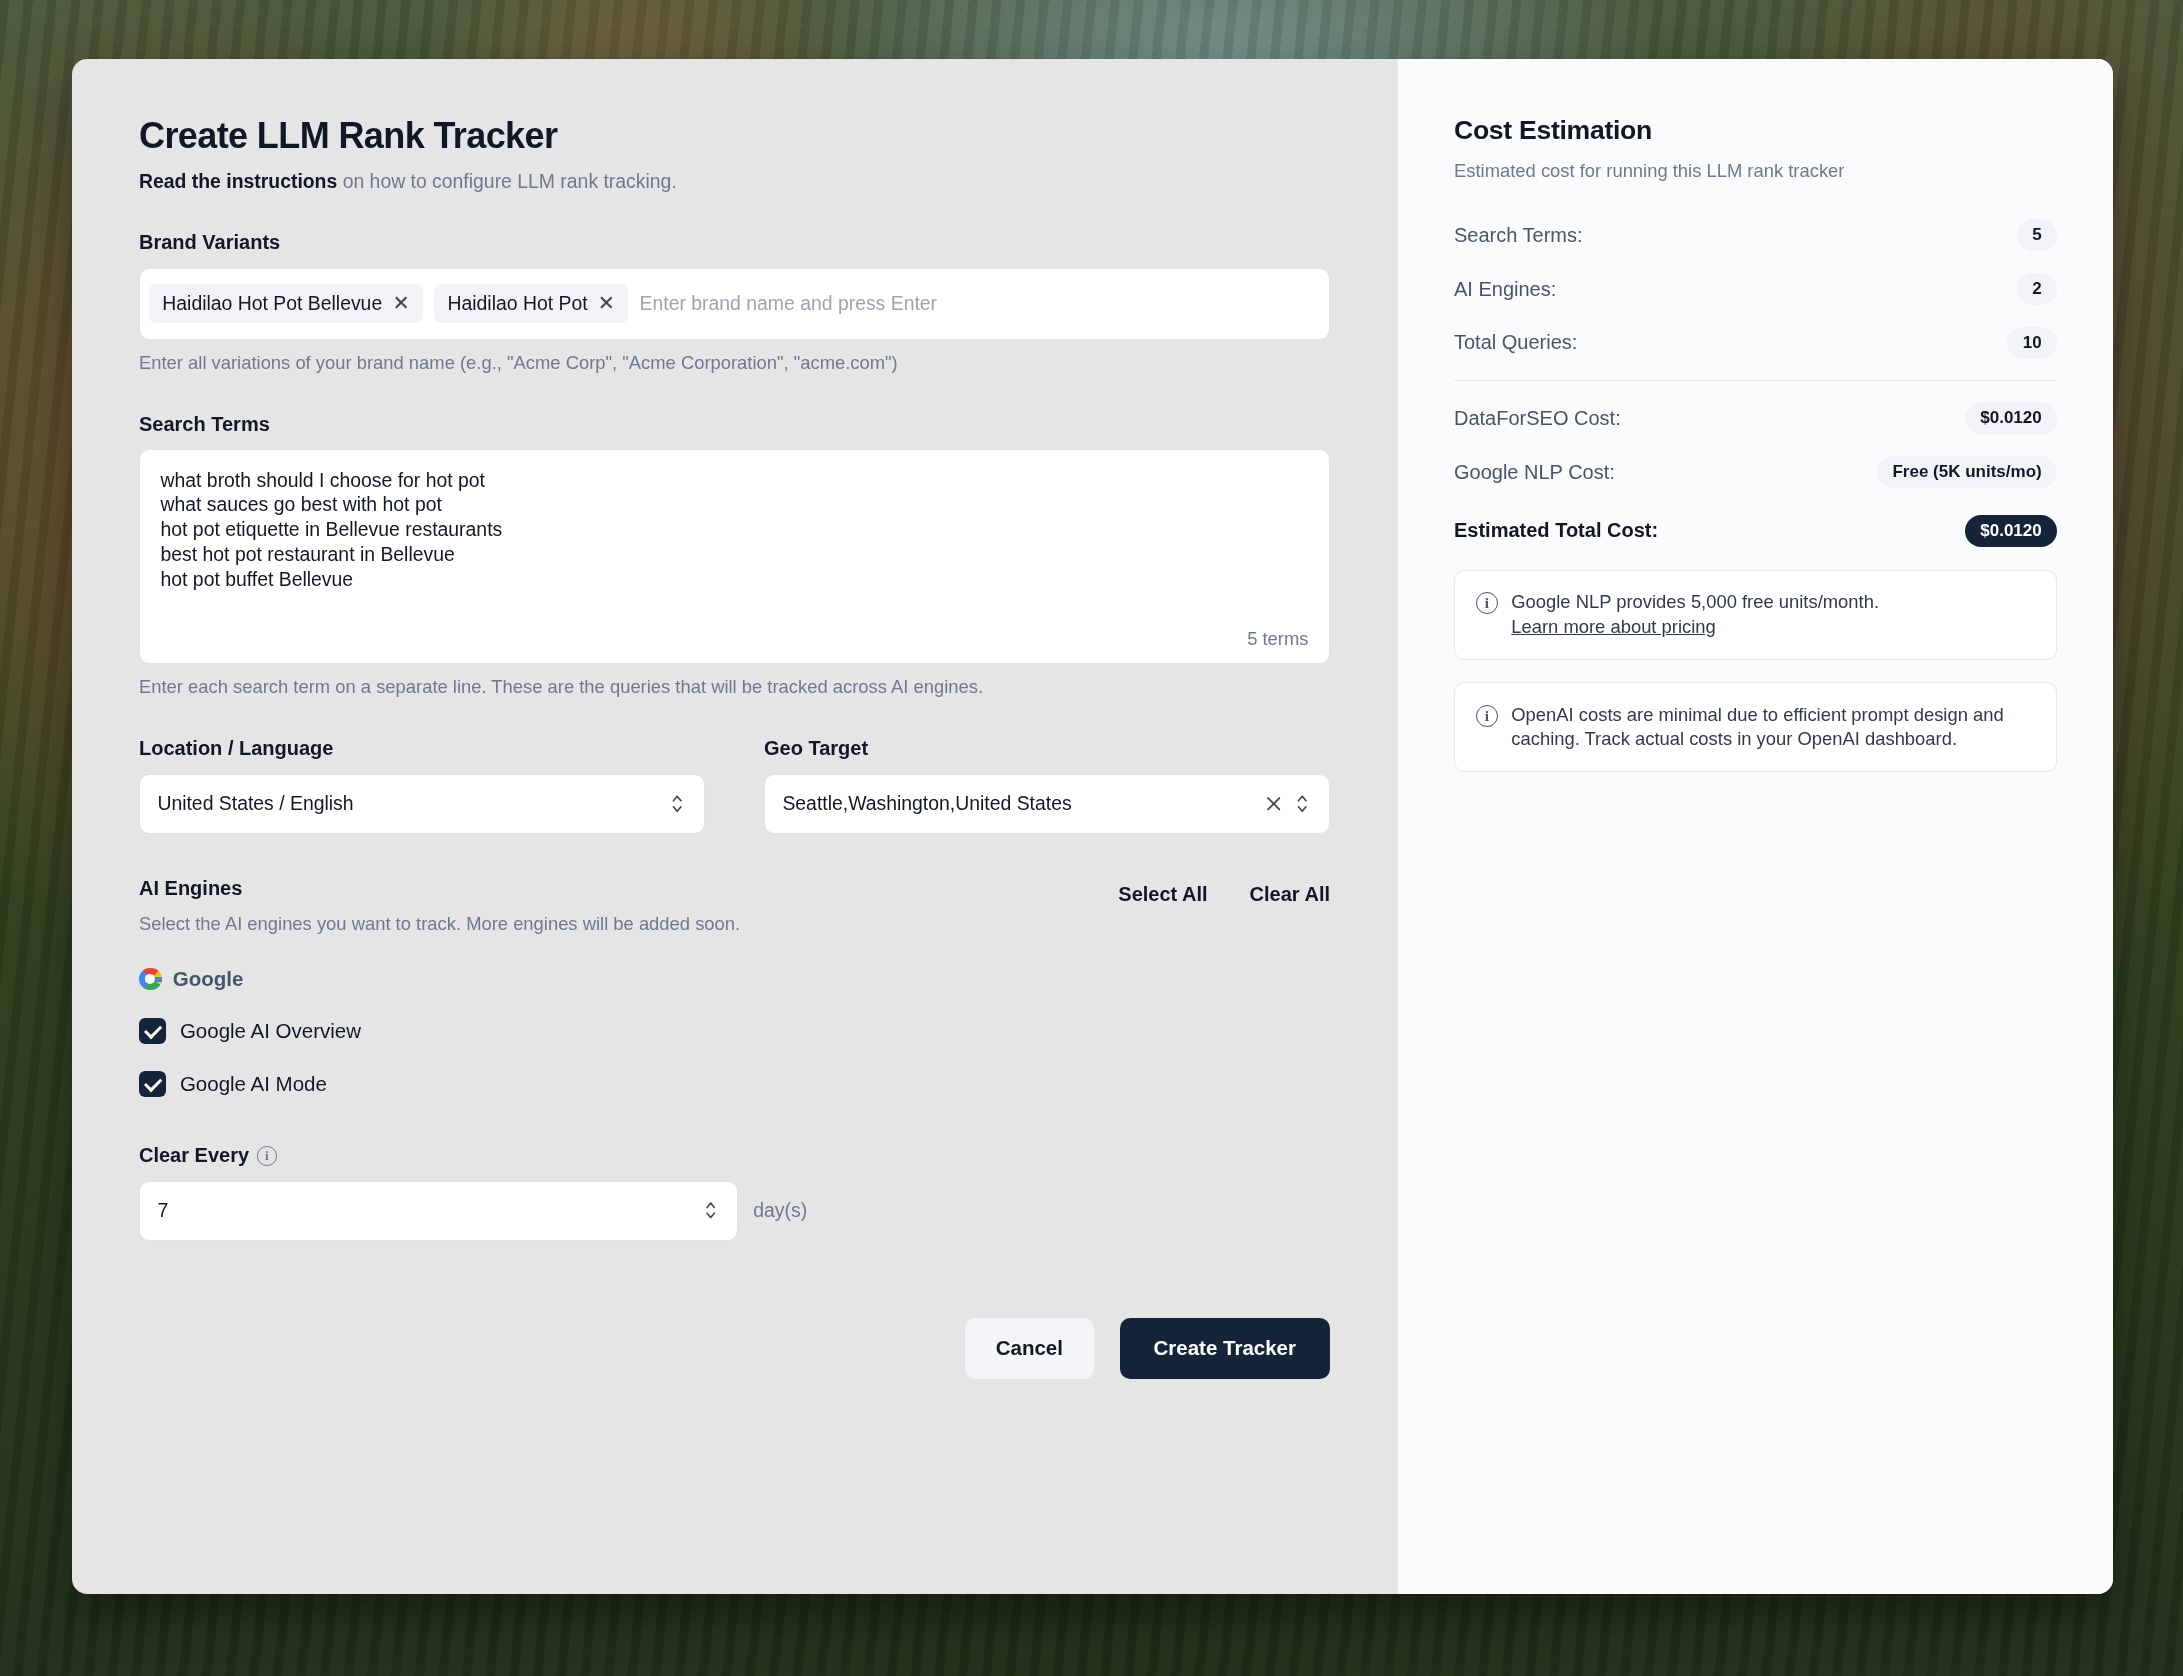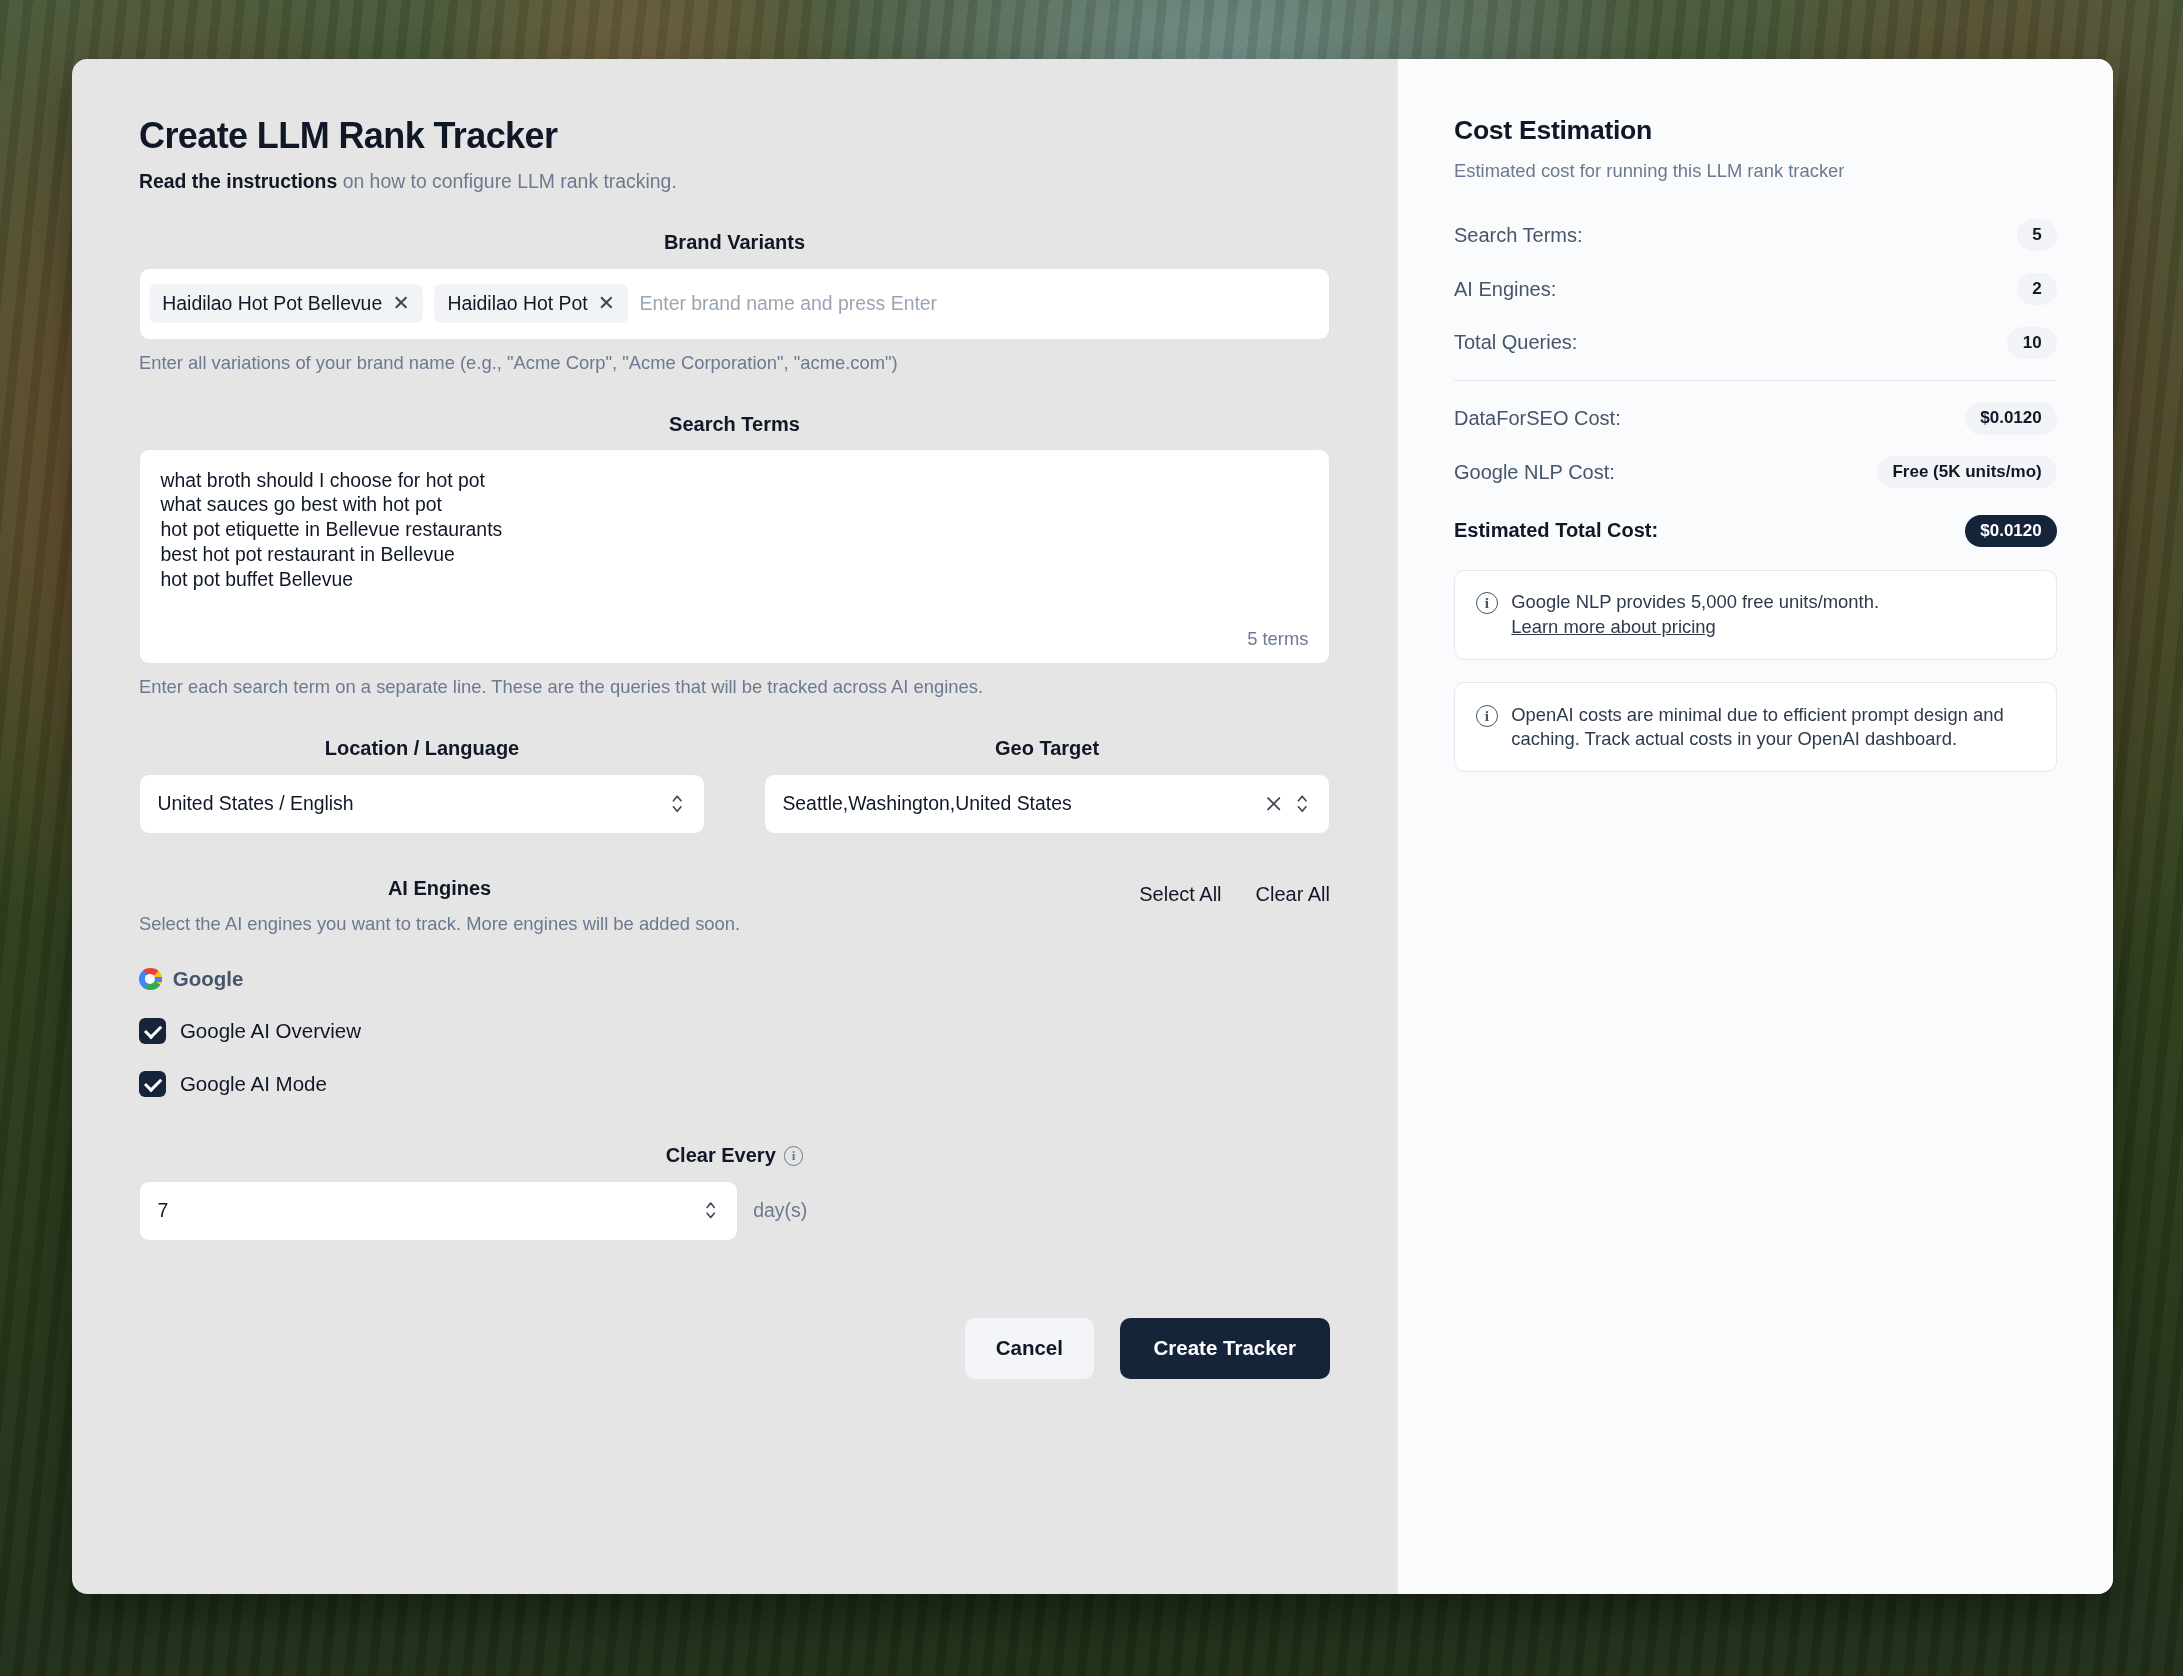--- a/index.html
+++ b/index.html
@@ -72,21 +72,20 @@
   .subtitle .strong { color: #101828; font-weight: 700; }
 
   .field-label {
     font-size: 20px;
     font-weight: 700;
     color: #101828;
     margin: 0 0 13.3px 0;
     display: flex;
     align-items: center;
     gap: 8.2px;
-    justify-content: center;
   }
   .helper {
     font-size: 18.4px;
     color: #6b7a90;
     margin: 12.3px 0 0 0;
   }
 
   
   .tag-input {
     border: 0.5px solid #dfe3e8;
@@ -179,23 +178,24 @@
     justify-content: space-between;
     margin-top: 43px;
   }
   .engines-actions {
     display: flex;
     gap: 34px;
     padding-top: 6.1px;
   }
   .link-btn {
     font-size: 20px;
-    font-weight: 400;
+    font-weight: 700;
     color: #101828;
     cursor: pointer;
+    margin-left: 8px;
   }
   .provider {
     display: flex;
     align-items: center;
     gap: 11.3px;
     margin-top: 32px;
     font-size: 20.5px;
     font-weight: 700;
     color: #46556a;
   }

